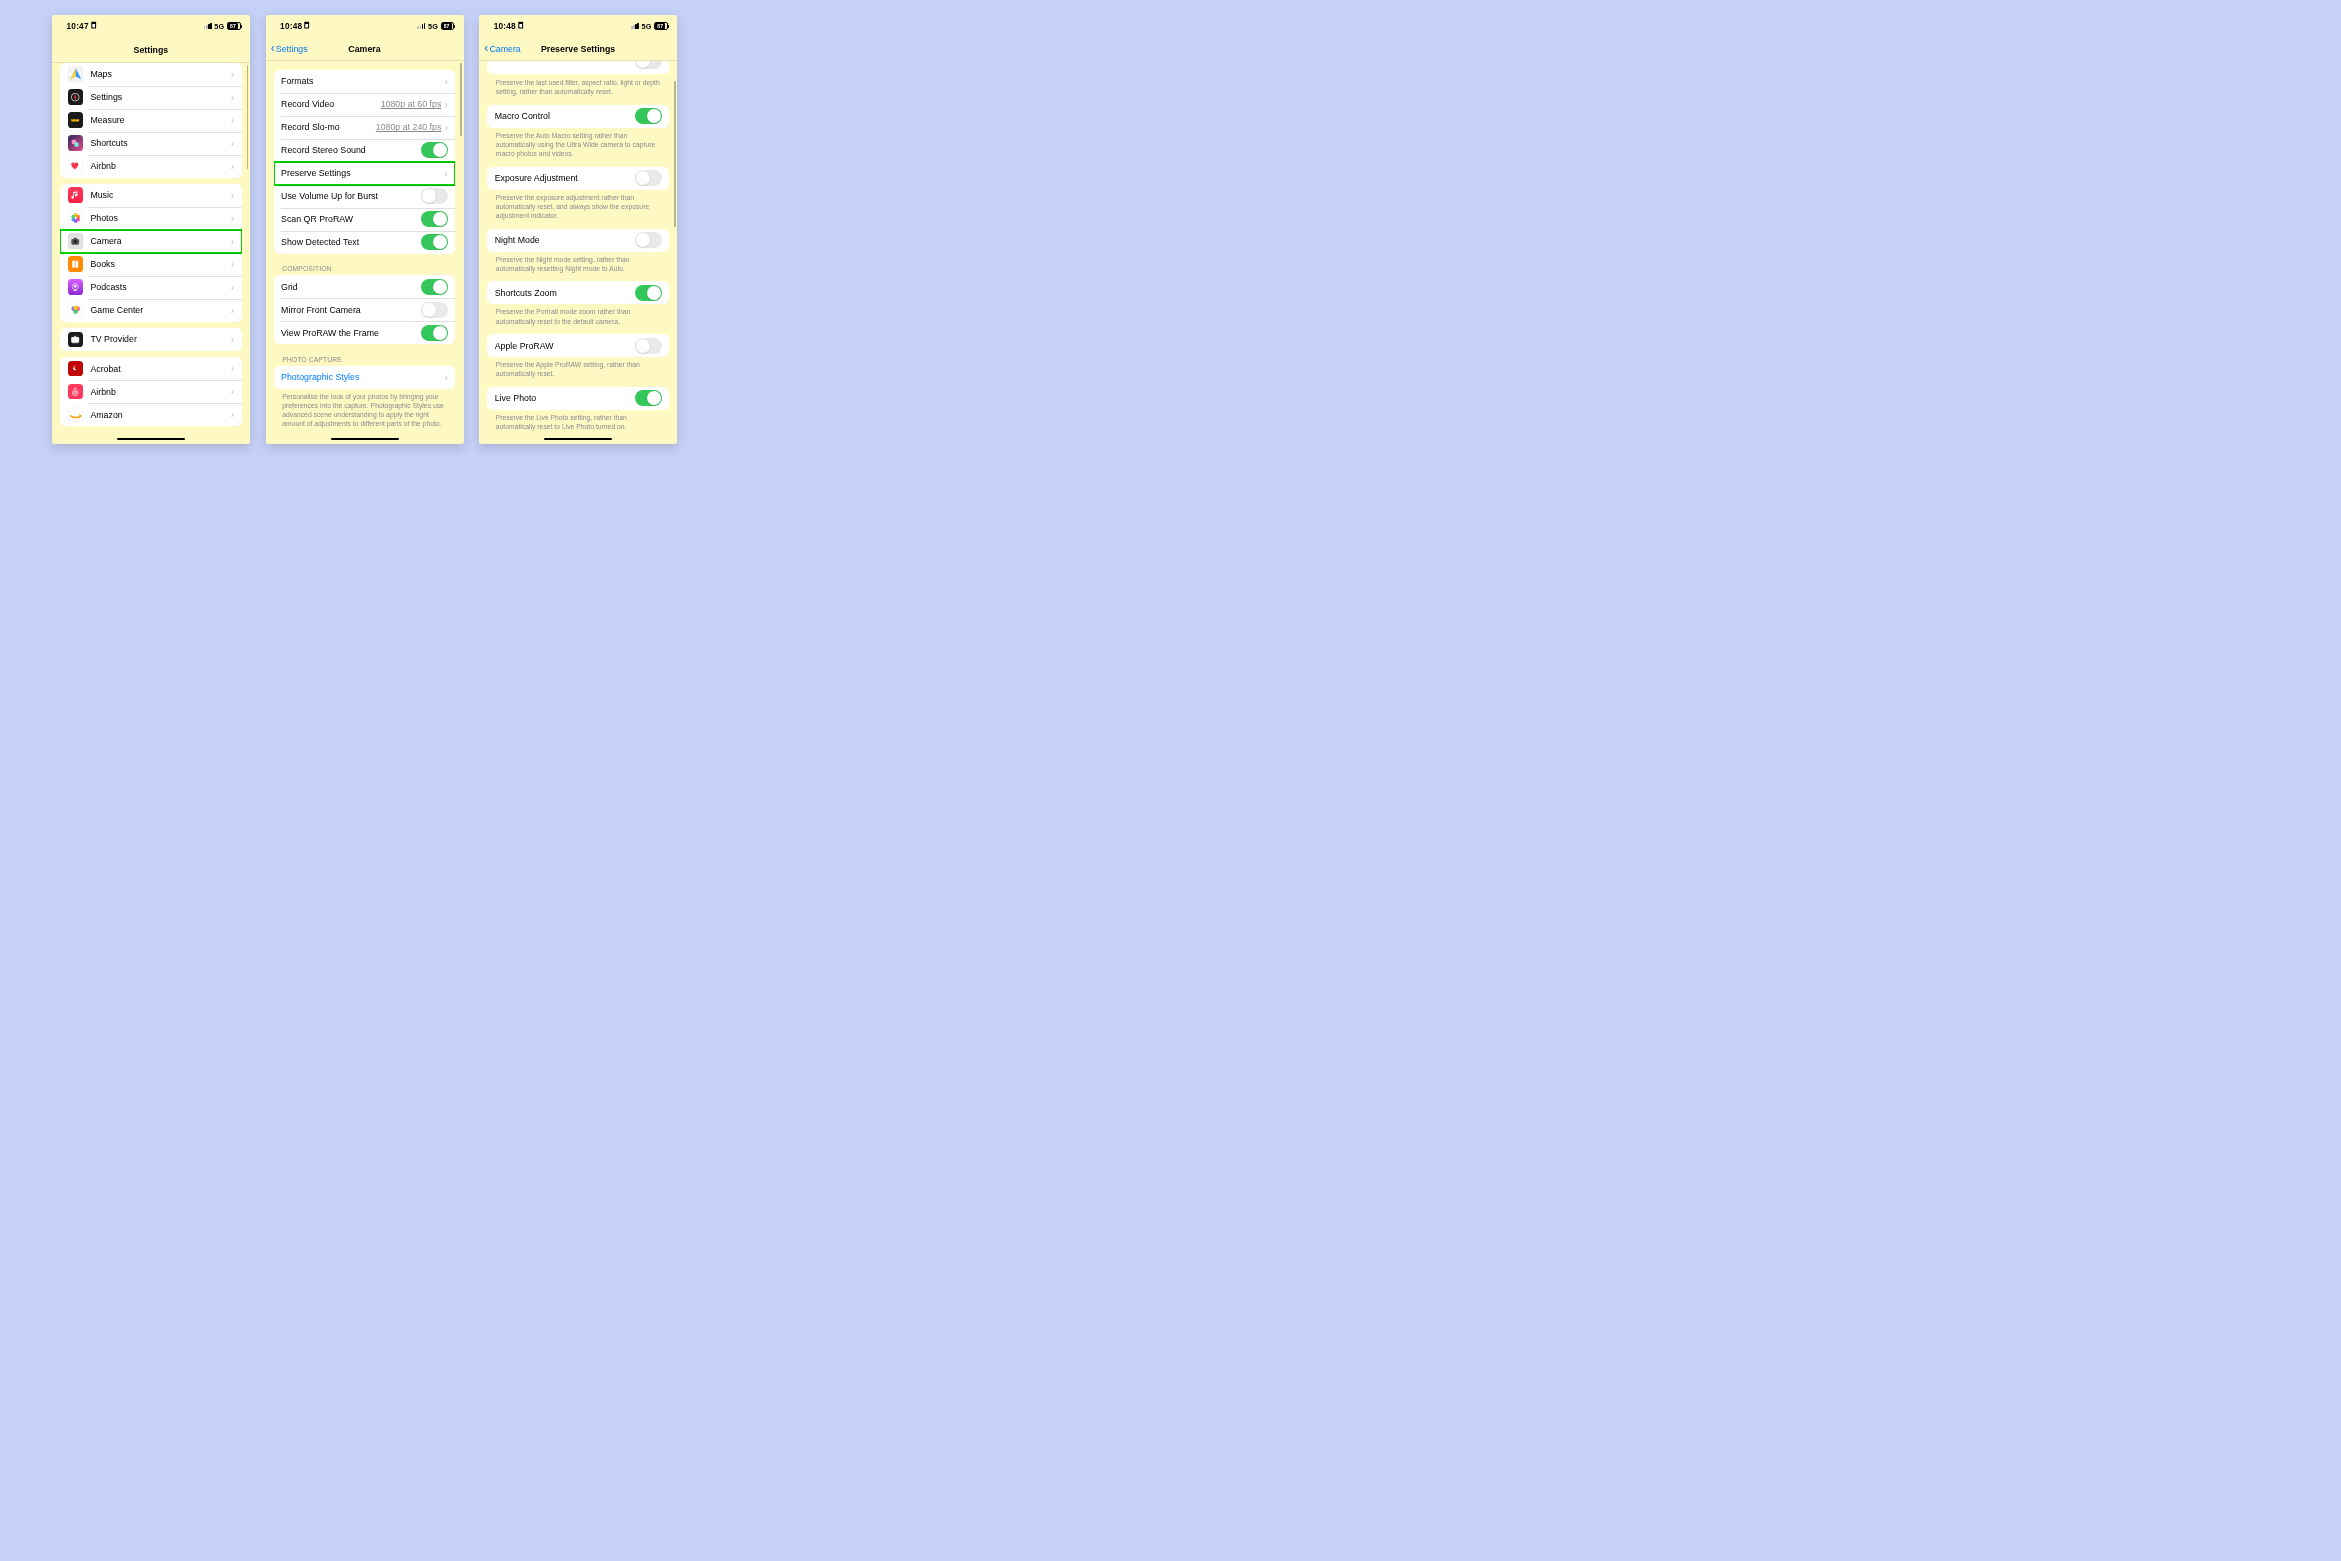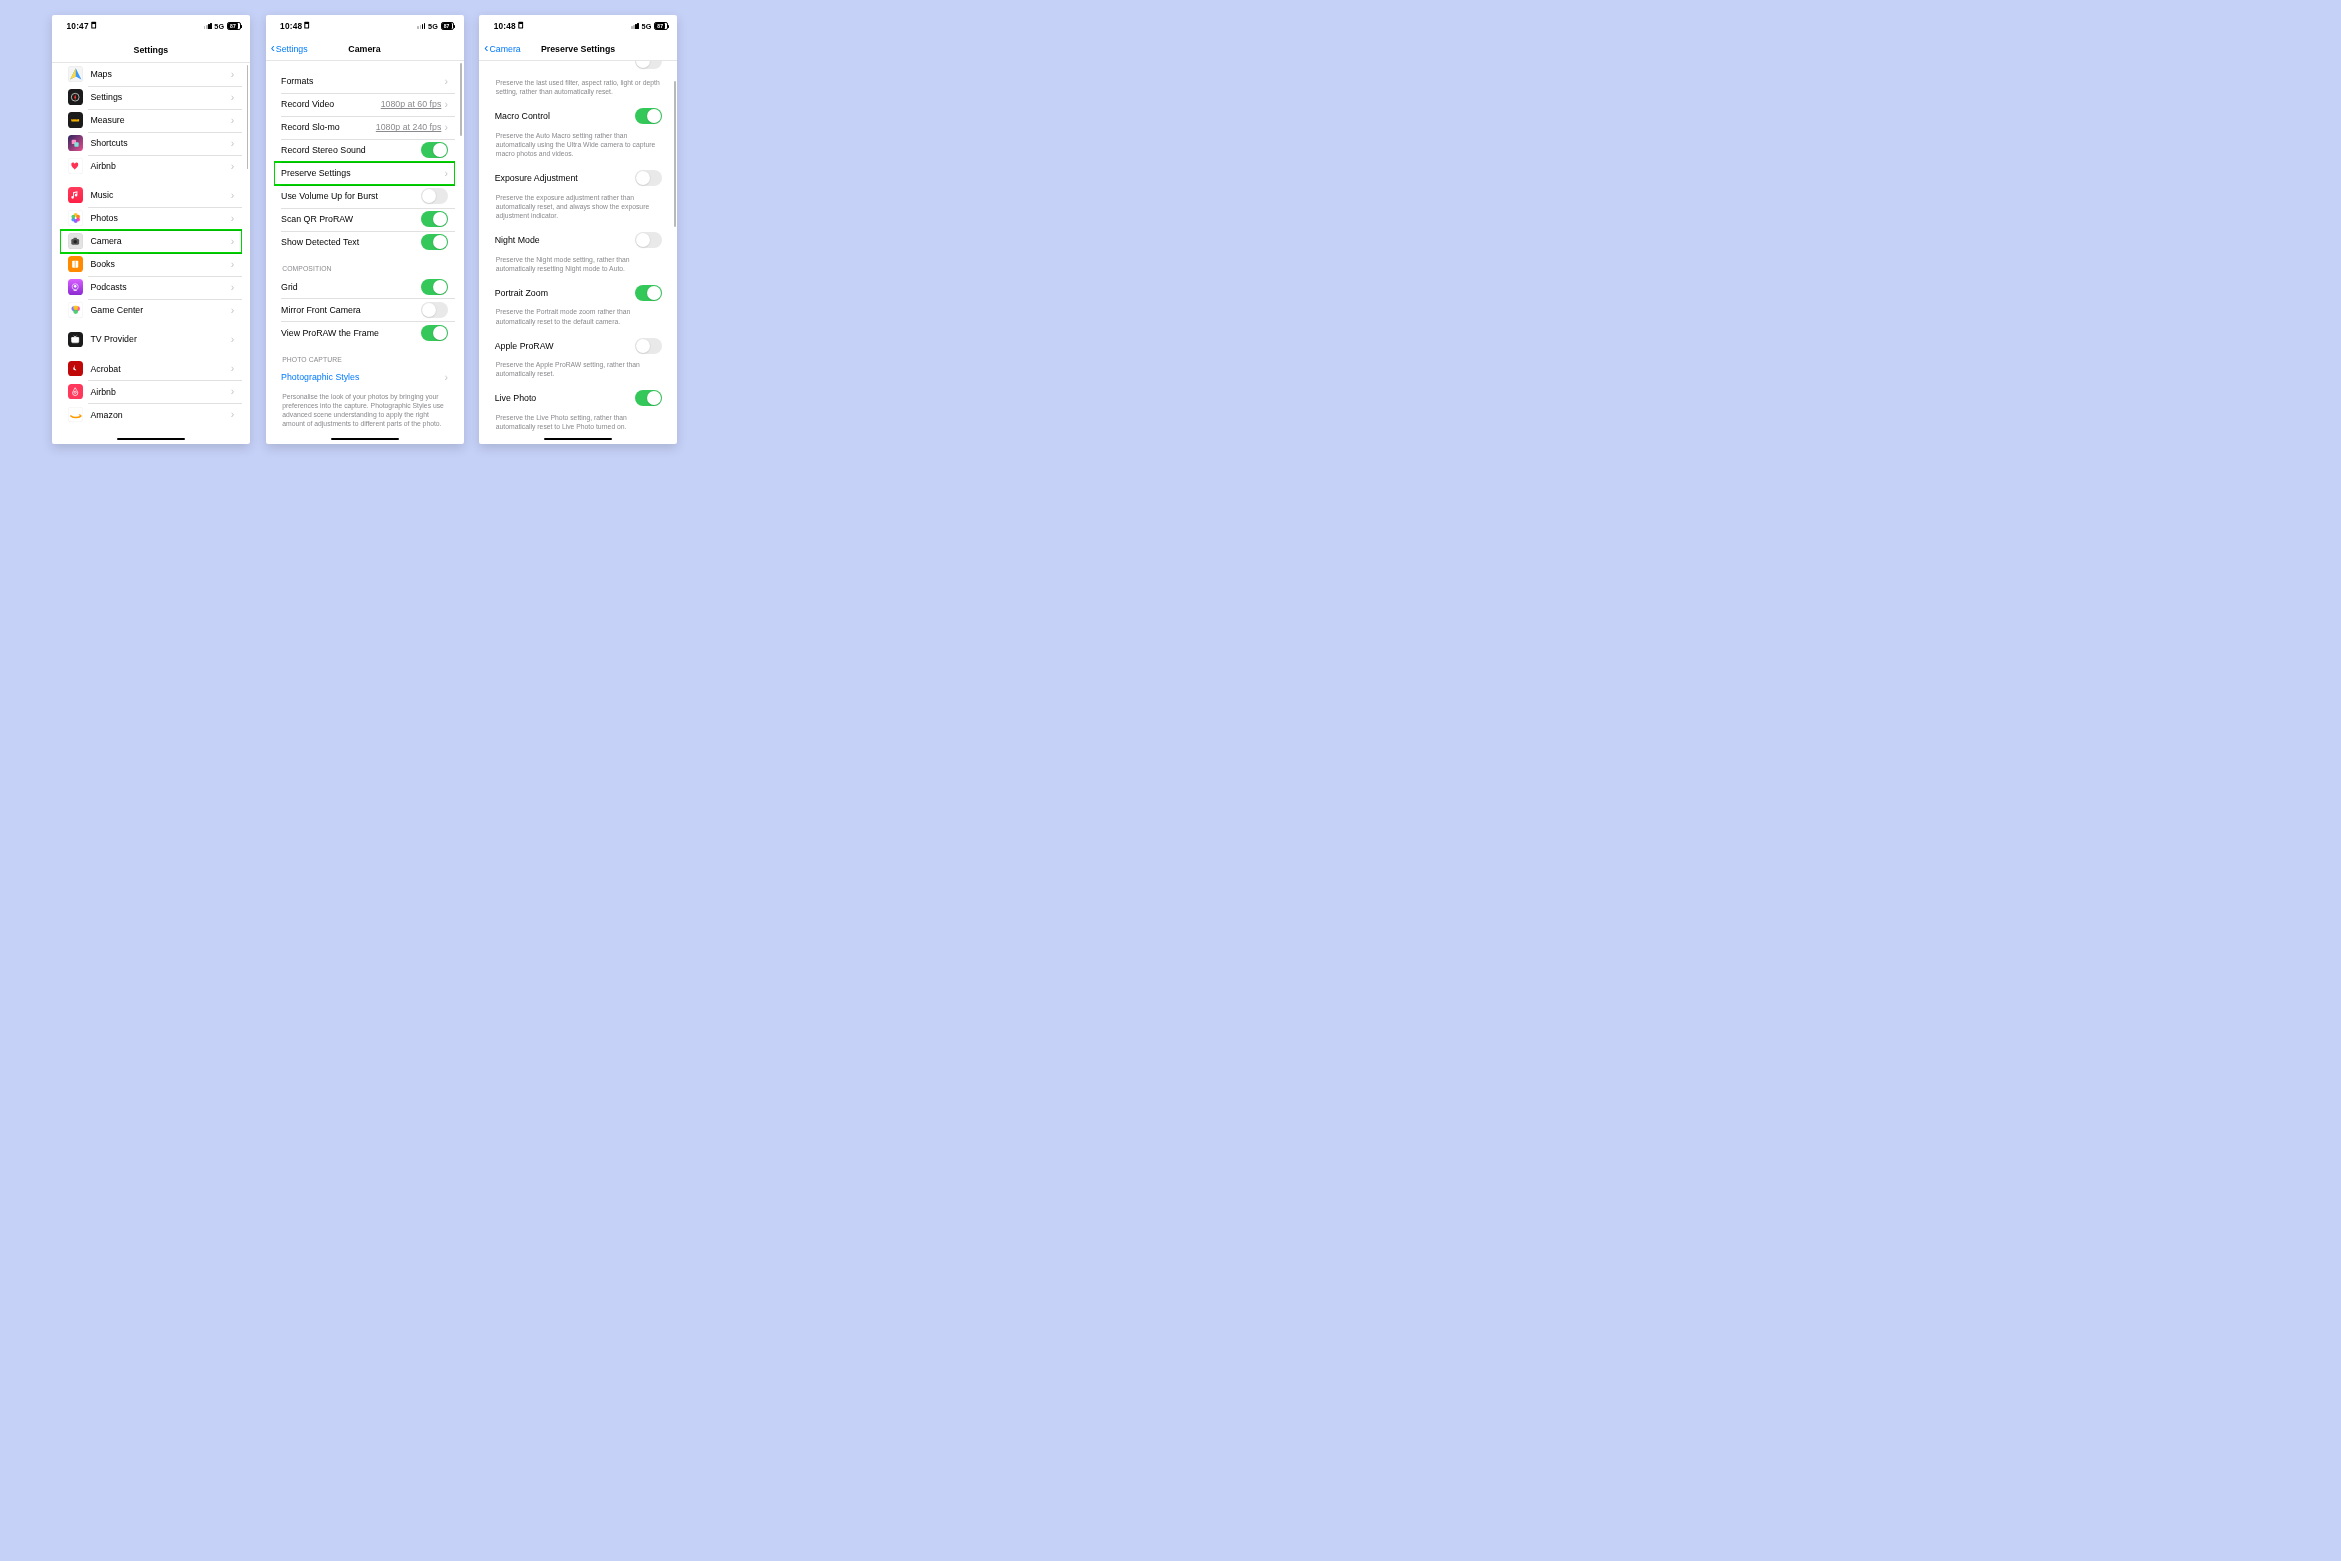--- a/index.html
+++ b/index.html
@@ -9,21 +9,21 @@
     width: 729px;
     height: 458px;
     display:flex;
     align-items:center;
     justify-content:center;
     gap:15.6px;
   }
   .phone {
     width: 198px;
     height: 429px;
-    background: #ffffff;
+    background: #fef9c3;
     border-radius: 2.1px;
     box-shadow: 0 3.1px 10.4px rgba(0,0,0,0.15);
     position: relative;
     overflow: hidden;
     display:flex;
     flex-direction:column;
   }
   .statusbar {
     height: 23px;
     display:flex;
@@ -463,21 +463,21 @@
           <div class="row">
         <div class="row-label">Night Mode</div>
         <div class="toggle off">
               <div class="knob"></div>
             </div>
       </div>
         </div>
         <div class="section-footer">Preserve the Night mode setting, rather than automatically resetting Night mode to Auto.</div>
         <div class="group" style="margin-top:5.2px">
           <div class="row">
-        <div class="row-label">Portrait Zoom</div>
+        <div class="row-label">Shortcuts Zoom</div>
         <div class="toggle on">
               <div class="knob"></div>
             </div>
       </div>
         </div>
         <div class="section-footer">Preserve the Portrait mode zoom rather than automatically reset to the default camera.</div>
         <div class="group" style="margin-top:5.2px">
           <div class="row">
         <div class="row-label">Apple ProRAW</div>
         <div class="toggle off">

